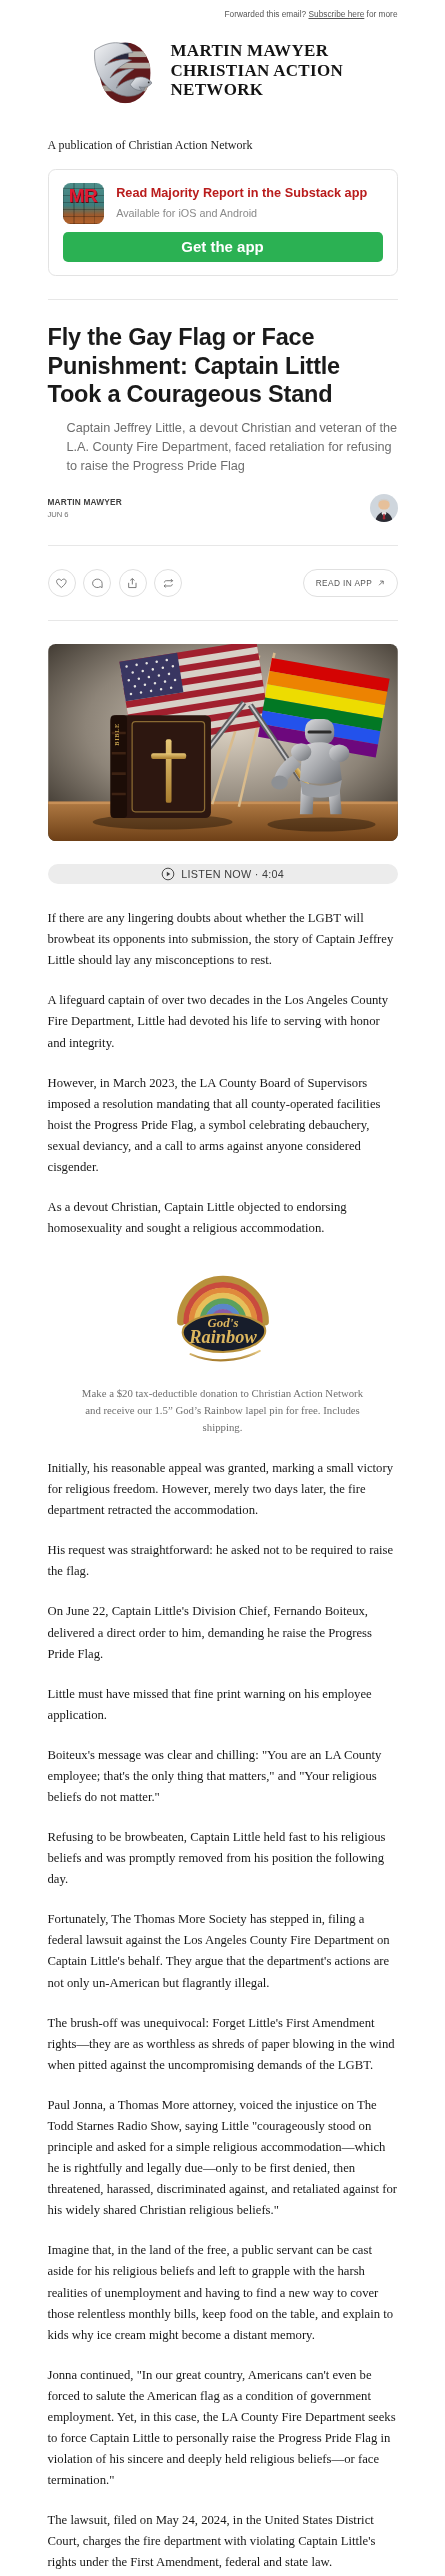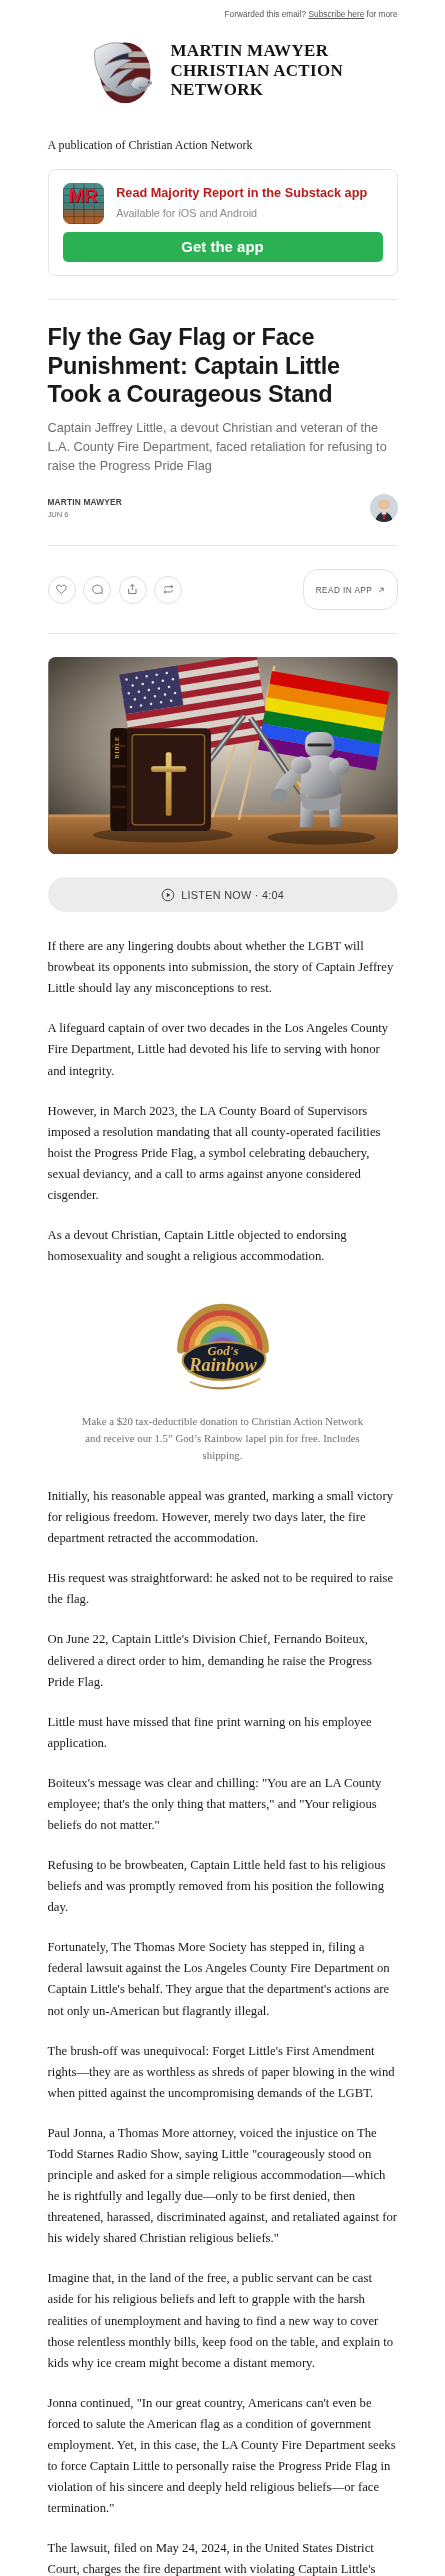--- a/index.html
+++ b/index.html
@@ -32,34 +32,34 @@
   .app-card-texts { margin-left:12.7px; padding-top:3.8px; }
   .app-card-title { font-size:12.7px; font-weight:700; color:#b91c1c; }
   .app-card-sub { margin-top:6.4px; font-size:10.8px; color:#8a8a8a; }
   .btn-green { display:block; width:100%; margin-top:8px; background:#2bb153; color:#fff; border:none; border-radius:5.1px;
                height:30.5px; font-size:15px; font-weight:700; font-family:"Liberation Sans",sans-serif; cursor:pointer; text-align:center; line-height:30.5px; }
 
   hr.div { border:none; border-top:0.6px solid #e7e7e7; margin:23px 0; }
 
   
   h1.post-title { font-size:23.5px; line-height:1.22; font-weight:700; color:#1a1a1a; letter-spacing:-0.2px; }
-  .post-subtitle { margin-top:10.2px; font-size:12.7px; line-height:1.5; color:#6e6e6e; }
+  .post-subtitle { margin-top:10.2px; font-size:12.7px; line-height:1.5; color:#6e6e6e;margin-left:19px; }
 
   .byline { display:flex; justify-content:space-between; align-items:center; margin-top:18px; }
   .byline-author { font-size:8.3px; font-weight:700; color:#3d3d3d; letter-spacing:0.2px; }
   .byline-date { margin-top:3.2px; font-size:7.6px; color:#707070; }
   .avatar { width:28px; height:28px; border-radius:50%; overflow:hidden; flex:0 0 auto; cursor:pointer; }
 
   .action-row { display:flex; align-items:center; }
   .circle-btn { width:28px; height:28px; border-radius:50%; border:0.6px solid #e0e0e0; background:#fff; display:flex; align-items:center; justify-content:center; margin-right:7.6px; cursor:pointer; }
-  .read-pill { margin-left:auto; display:flex; align-items:center; gap:4.5px; border:0.6px solid #e0e0e0; border-radius:15.3px; padding:0 11.5px; height:41px; font-size:8.3px; letter-spacing:0.4px; color:#555; cursor:pointer; background:#fff; }
+  .read-pill { margin-left:auto; display:flex; align-items:center; gap:4.5px; border:0.6px solid #e0e0e0; border-radius:15.3px; padding:0 11.5px; height:28px; font-size:8.3px; letter-spacing:0.4px; color:#555; cursor:pointer; background:#fff; }
 
   .hero-wrap { border-radius:7.6px; overflow:hidden; line-height:0; margin:1.3px 0; cursor:pointer; }
 
-  .listen-pill { margin:23px 0 0; background:#ececec; border-radius:19px; height:35px; display:flex; align-items:center; justify-content:center; gap:6.4px; cursor:pointer; }
+  .listen-pill { margin:23px 0 0; background:#ececec; border-radius:19px; height:20px; display:flex; align-items:center; justify-content:center; gap:6.4px; cursor:pointer; }
   .listen-pill span { font-size:10.8px; letter-spacing:0.3px; color:#3d3d3d; }
 
   .article { margin-top:24px; }
   .article p { font-family:"Liberation Serif", serif; font-size:12.7px; line-height:1.66; color:#181818; margin-bottom:19px; }
 
   figure.pin-fig { text-align:center; margin:3.8px 0 21.6px; }
   .pin-caption { margin:16.5px auto 0; width:286px; font-family:"Liberation Serif", serif; font-size:10.8px; line-height:1.6; color:#6f6f6f; text-align:center; cursor:pointer; }
 </style>
 </head>
 <body>

